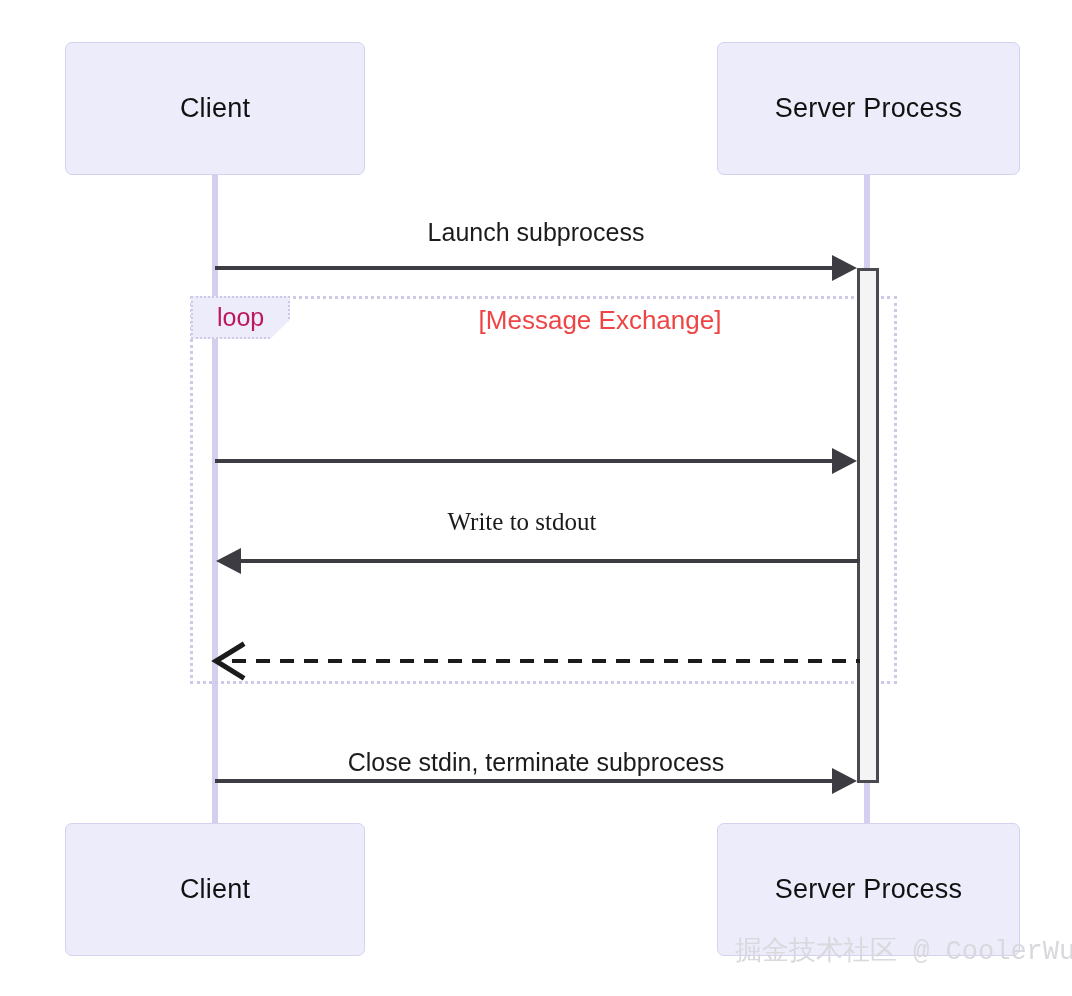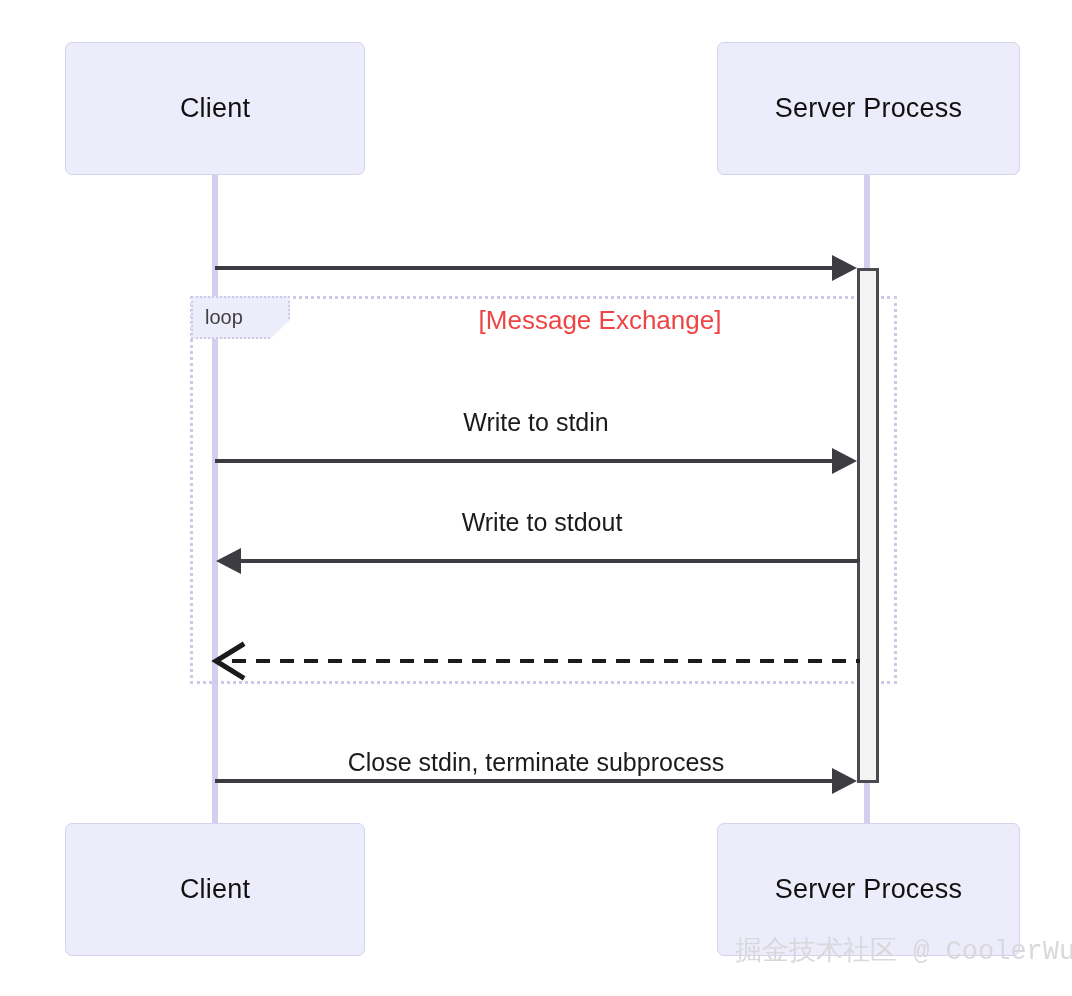--- a/index.html
+++ b/index.html
@@ -49,23 +49,23 @@
   }
   .loop-tab {
     position: absolute;
     background: #ececfb;
     border: 2px dotted #cdc9e8;
     box-sizing: border-box;
     -webkit-clip-path: polygon(0 0, 100% 0, 100% 55%, 80% 100%, 0 100%);
     clip-path: polygon(0 0, 100% 0, 100% 55%, 80% 100%, 0 100%);
     display: flex;
     align-items: center;
-    padding-left: 12px;
-    color: #404040;
-    font-size: 20px;
+    padding-left: 24px;
+    color: #be185d;
+    font-size: 25px;
   }
   .msg-label {
     position: absolute;
     color: #1b1b1b;
     font-size: 25px;
     white-space: nowrap;
     text-align: center;
   }
   .frame-label {
     position: absolute;
@@ -102,32 +102,32 @@
   </div>
 
   <div class="loop-frame" style="left:190px; top:296px; width:707px; height:388px;"></div>
   <div class="loop-tab" style="left:191px; top:296px; width:99px; height:43px;">
     <span>loop</span>
   </div>
   <div class="frame-label" style="left:340px; top:305px; width:520px;">[Message Exchange]</div>
 
   <div class="activation" style="left:857px; top:268px; width:22px; height:515px;"></div>
 
+  <div class="msg-label" style="left:215px; top:218px; width:642px;">Launch subprocess</div>
   <svg class="arrow-svg" style="left:210px; top:250px;" width="660" height="36">
     <line x1="5" y1="18" x2="630" y2="18" stroke="#3c3c42" stroke-width="4"></line>
     <polygon points="647,18 622,5 622,31" fill="#3c3c42"></polygon>
   </svg>
 
-  <div class="msg-label" style="left:215px; top:408px; width:642px;">Write to stdin</div>
   <svg class="arrow-svg" style="left:210px; top:443px;" width="660" height="36">
     <line x1="5" y1="18" x2="630" y2="18" stroke="#3c3c42" stroke-width="4"></line>
     <polygon points="647,18 622,5 622,31" fill="#3c3c42"></polygon>
   </svg>
 
-  <div class="msg-label" style="left:221px; top:508px; width:642px;">Write to stdout</div>
+  <div class="msg-label" style="left:201px; top:508px; width:642px;font-family:Liberation Serif, serif;">Write to stdout</div>
   <svg class="arrow-svg" style="left:210px; top:543px;" width="660" height="36">
     <line x1="25" y1="18" x2="650" y2="18" stroke="#3c3c42" stroke-width="4"></line>
     <polygon points="6,18 31,5 31,31" fill="#3c3c42"></polygon>
   </svg>
 
   <svg class="arrow-svg" style="left:210px; top:643px;" width="660" height="36">
     <line x1="22" y1="18" x2="650" y2="18" stroke="#1b1b1b" stroke-width="4" stroke-dasharray="14,10"></line>
     <polyline points="32,2 6,18 32,34" fill="none" stroke="#1b1b1b" stroke-width="5" stroke-linecap="square"></polyline>
   </svg>
 

